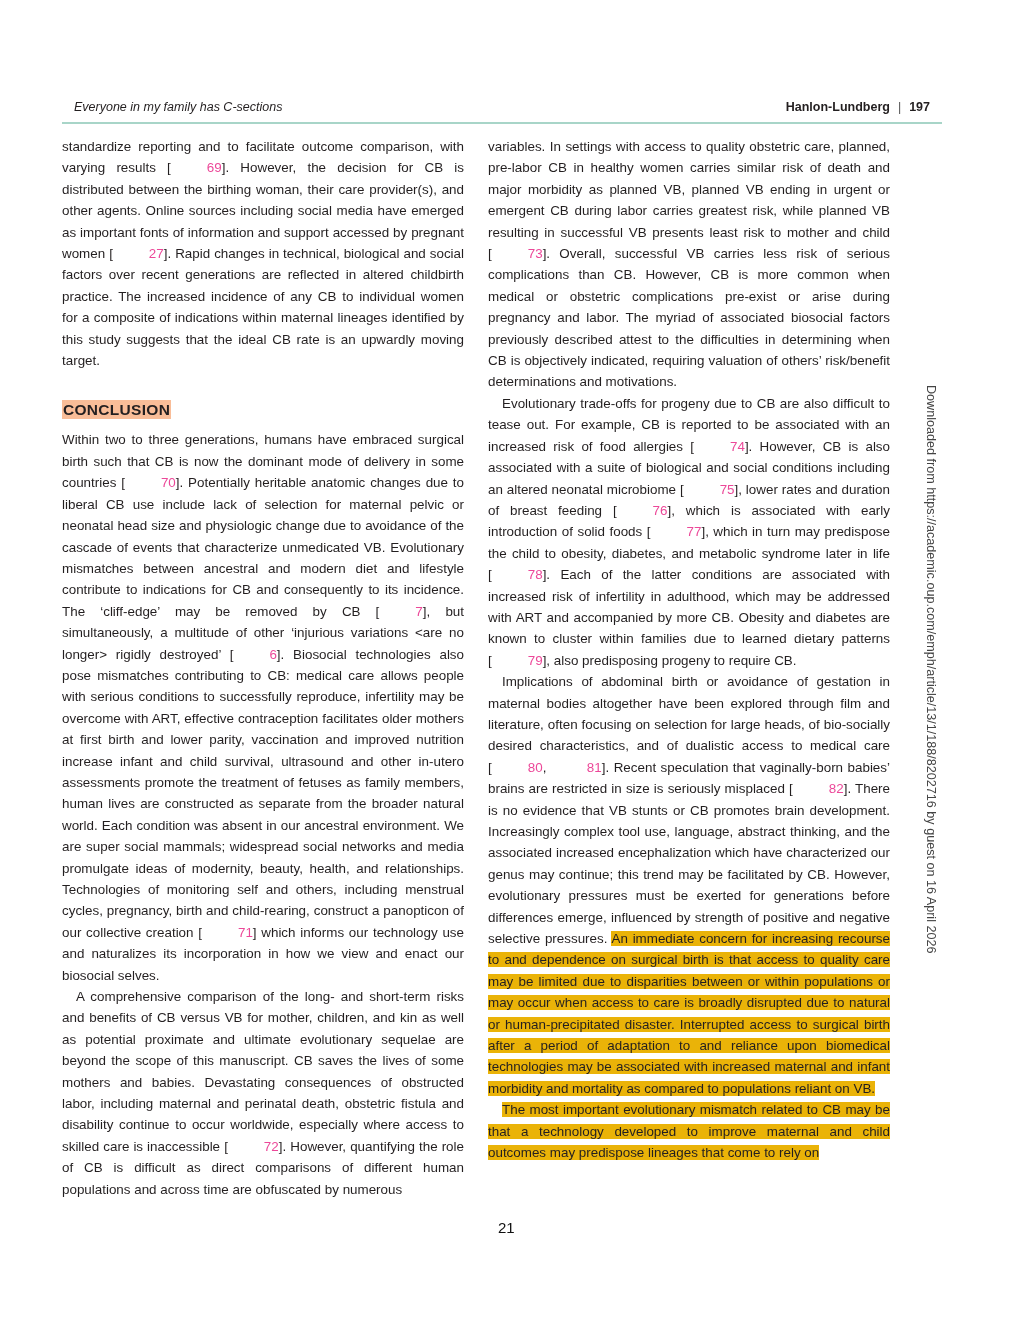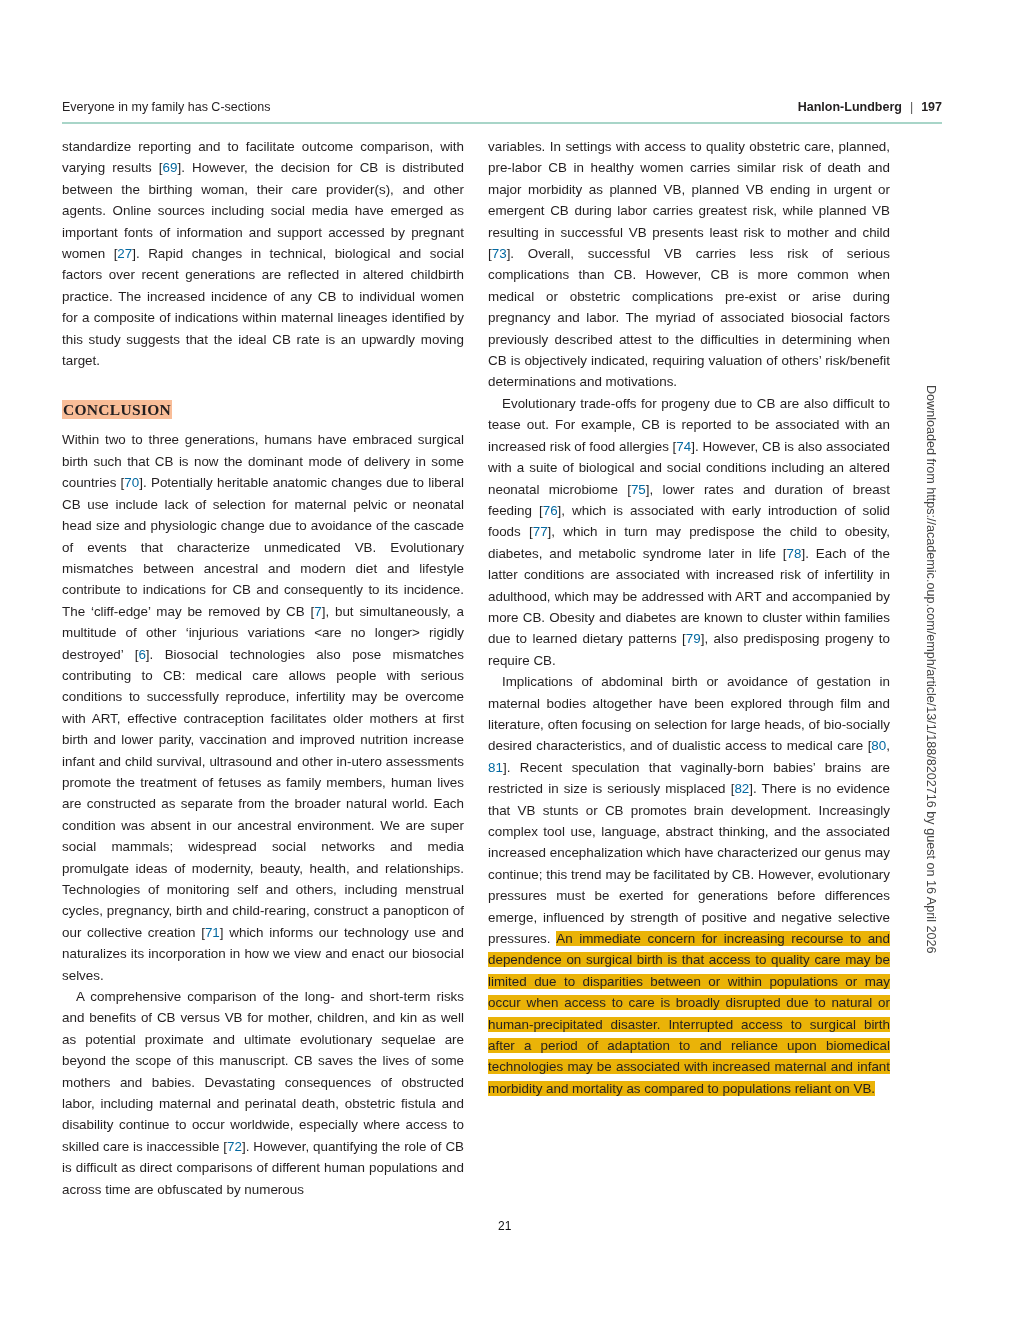--- a/index.html
+++ b/index.html
@@ -1,38 +1,38 @@
 <!DOCTYPE html>
 <html><head>
 <meta charset="utf-8">
 <style>
   html, body { margin: 0; padding: 0; background: #ffffff; }
   body { width: 1020px; height: 1320px; position: relative; overflow: hidden;
          font-family: "Liberation Sans", sans-serif; color: #231f20; }
   .header { position: absolute; left: 62px; top: 100px; width: 880px; height: 18px;
             font-size: 12.5px; color: #231f20; }
-  .header .left { position: absolute; left: 0; top: 0; }
-  .header .right { position: absolute; right: 0; top: 0; font-weight: bold; padding-left: 27px; }
+  .header .left { position: absolute; left: 12px; top: 0; font-style: italic; }
+  .header .right { position: absolute; right: 12px; top: 0; font-weight: bold; padding-left: 27px; }
   .header .sep { color: #555; font-weight: normal; margin: 0 8px; }
   .rule { position: absolute; left: 62px; top: 122px; width: 880px; height: 2px; background: #a8d5c8; }
   .col { position: absolute; top: 136px; width: 402px; font-size: 13.4px; line-height: 21.4px;
          text-align: justify; color: #231f20; }
   .col.left { left: 62px; }
   .col.right { left: 488px; }
   .col p { margin: 0; }
   .col p.indent { text-indent: 14px; }
-  .ref { color: #0369a1; }
+  .ref { color: #ec4899; margin-left: 36px; }
   .hl { background: #eab308; }
-  h2.section { margin: 28px 0 8px 0; font-size: 15.5px; font-weight: bold; letter-spacing: 0.3px; line-height: 22px; font-family: Liberation Serif, serif; }
+  h2.section { margin: 28px 0 8px 0; font-size: 15.5px; font-weight: bold; letter-spacing: 0.3px; line-height: 22px; }
   h2.section span { background: #f9bd98; padding: 1px 1px; }
   .watermark { position: absolute; left: 920px; top: 385px; width: 24px; height: 580px; }
   .watermark span { position: absolute; left: 0; top: 0; transform-origin: 0 0;
                     transform: translate(18px, 0) rotate(90deg); white-space: nowrap;
                     font-size: 12.6px; color: #444; font-family: "Liberation Sans", sans-serif; }
-  .pagenum { position: absolute; left: 498px; top: 1219px; font-size: 12px; color: #111; }
+  .pagenum { position: absolute; left: 498px; top: 1219px; font-size: 15px; color: #111; }
 </style>
 </head>
 <body>
 
 <div class="header">
   <span class="left">Everyone in my family has C-sections</span>
   <span class="right">
     <span>Hanlon-Lundberg</span><span class="sep">|</span><span>197</span>
   </span>
 </div>
@@ -48,19 +48,20 @@
   <p class="indent"><span>A comprehensive comparison of the long- and short-term risks and benefits of CB versus VB for mother, children, and kin as well as potential proximate and ultimate evolutionary sequelae are beyond the scope of this manuscript. CB saves the lives of some mothers and babies. Devastating consequences of obstructed labor, including maternal and perinatal death, obstetric fistula and disability continue to occur worldwide, especially where access to skilled care is inaccessible [</span><a class="ref">72</a><span>]. However, quantifying the role of CB is difficult as direct comparisons of different human populations and across time are obfuscated by numerous</span></p>
 </div>
 
 <div class="col right">
   <p><span>variables. In settings with access to quality obstetric care, planned, pre-labor CB in healthy women carries similar risk of death and major morbidity as planned VB, planned VB ending in urgent or emergent CB during labor carries greatest risk, while planned VB resulting in successful VB presents least risk to mother and child [</span><a class="ref">73</a><span>]. Overall, successful VB carries less risk of serious complications than CB. However, CB is more common when medical or obstetric complications pre-exist or arise during pregnancy and labor. The myriad of associated biosocial factors previously described attest to the difficulties in determining when CB is objectively indicated, requiring valuation of others’ risk/benefit determinations and motivations.</span></p>
 
   <p class="indent"><span>Evolutionary trade-offs for progeny due to CB are also difficult to tease out. For example, CB is reported to be associated with an increased risk of food allergies [</span><a class="ref">74</a><span>]. However, CB is also associated with a suite of biological and social conditions including an altered neonatal microbiome [</span><a class="ref">75</a><span>], lower rates and duration of breast feeding [</span><a class="ref">76</a><span>], which is associated with early introduction of solid foods [</span><a class="ref">77</a><span>], which in turn may predispose the child to obesity, diabetes, and metabolic syndrome later in life [</span><a class="ref">78</a><span>]. Each of the latter conditions are associated with increased risk of infertility in adulthood, which may be addressed with ART and accompanied by more CB. Obesity and diabetes are known to cluster within families due to learned dietary patterns [</span><a class="ref">79</a><span>], also predisposing progeny to require CB.</span></p>
 
   <p class="indent"><span>Implications of abdominal birth or avoidance of gestation in maternal bodies altogether have been explored through film and literature, often focusing on selection for large heads, of bio-socially desired characteristics, and of dualistic access to medical care [</span><a class="ref">80</a><span>, </span><a class="ref">81</a><span>]. Recent speculation that vaginally-born babies’ brains are restricted in size is seriously misplaced [</span><a class="ref">82</a><span>]. There is no evidence that VB stunts or CB promotes brain development. Increasingly complex tool use, language, abstract thinking, and the associated increased encephalization which have characterized our genus may continue; this trend may be facilitated by CB. However, evolutionary pressures must be exerted for generations before differences emerge, influenced by strength of positive and negative selective pressures. </span><span class="hl">An immediate concern for increasing recourse to and dependence on surgical birth is that access to quality care may be limited due to disparities between or within populations or may occur when access to care is broadly disrupted due to natural or human-precipitated disaster. Interrupted access to surgical birth after a period of adaptation to and reliance upon biomedical technologies may be associated with increased maternal and infant morbidity and mortality as compared to populations reliant on VB.</span></p>
 
+  <p class="indent"><span class="hl">The most important evolutionary mismatch related to CB may be that a technology developed to improve maternal and child outcomes may predispose lineages that come to rely on</span></p>
 </div>
 
 <div class="watermark">
   <span>Downloaded from https://academic.oup.com/emph/article/13/1/188/8202716 by guest on 16 April 2026</span>
 </div>
 
 <div class="pagenum">21</div>
 
 </body></html>

